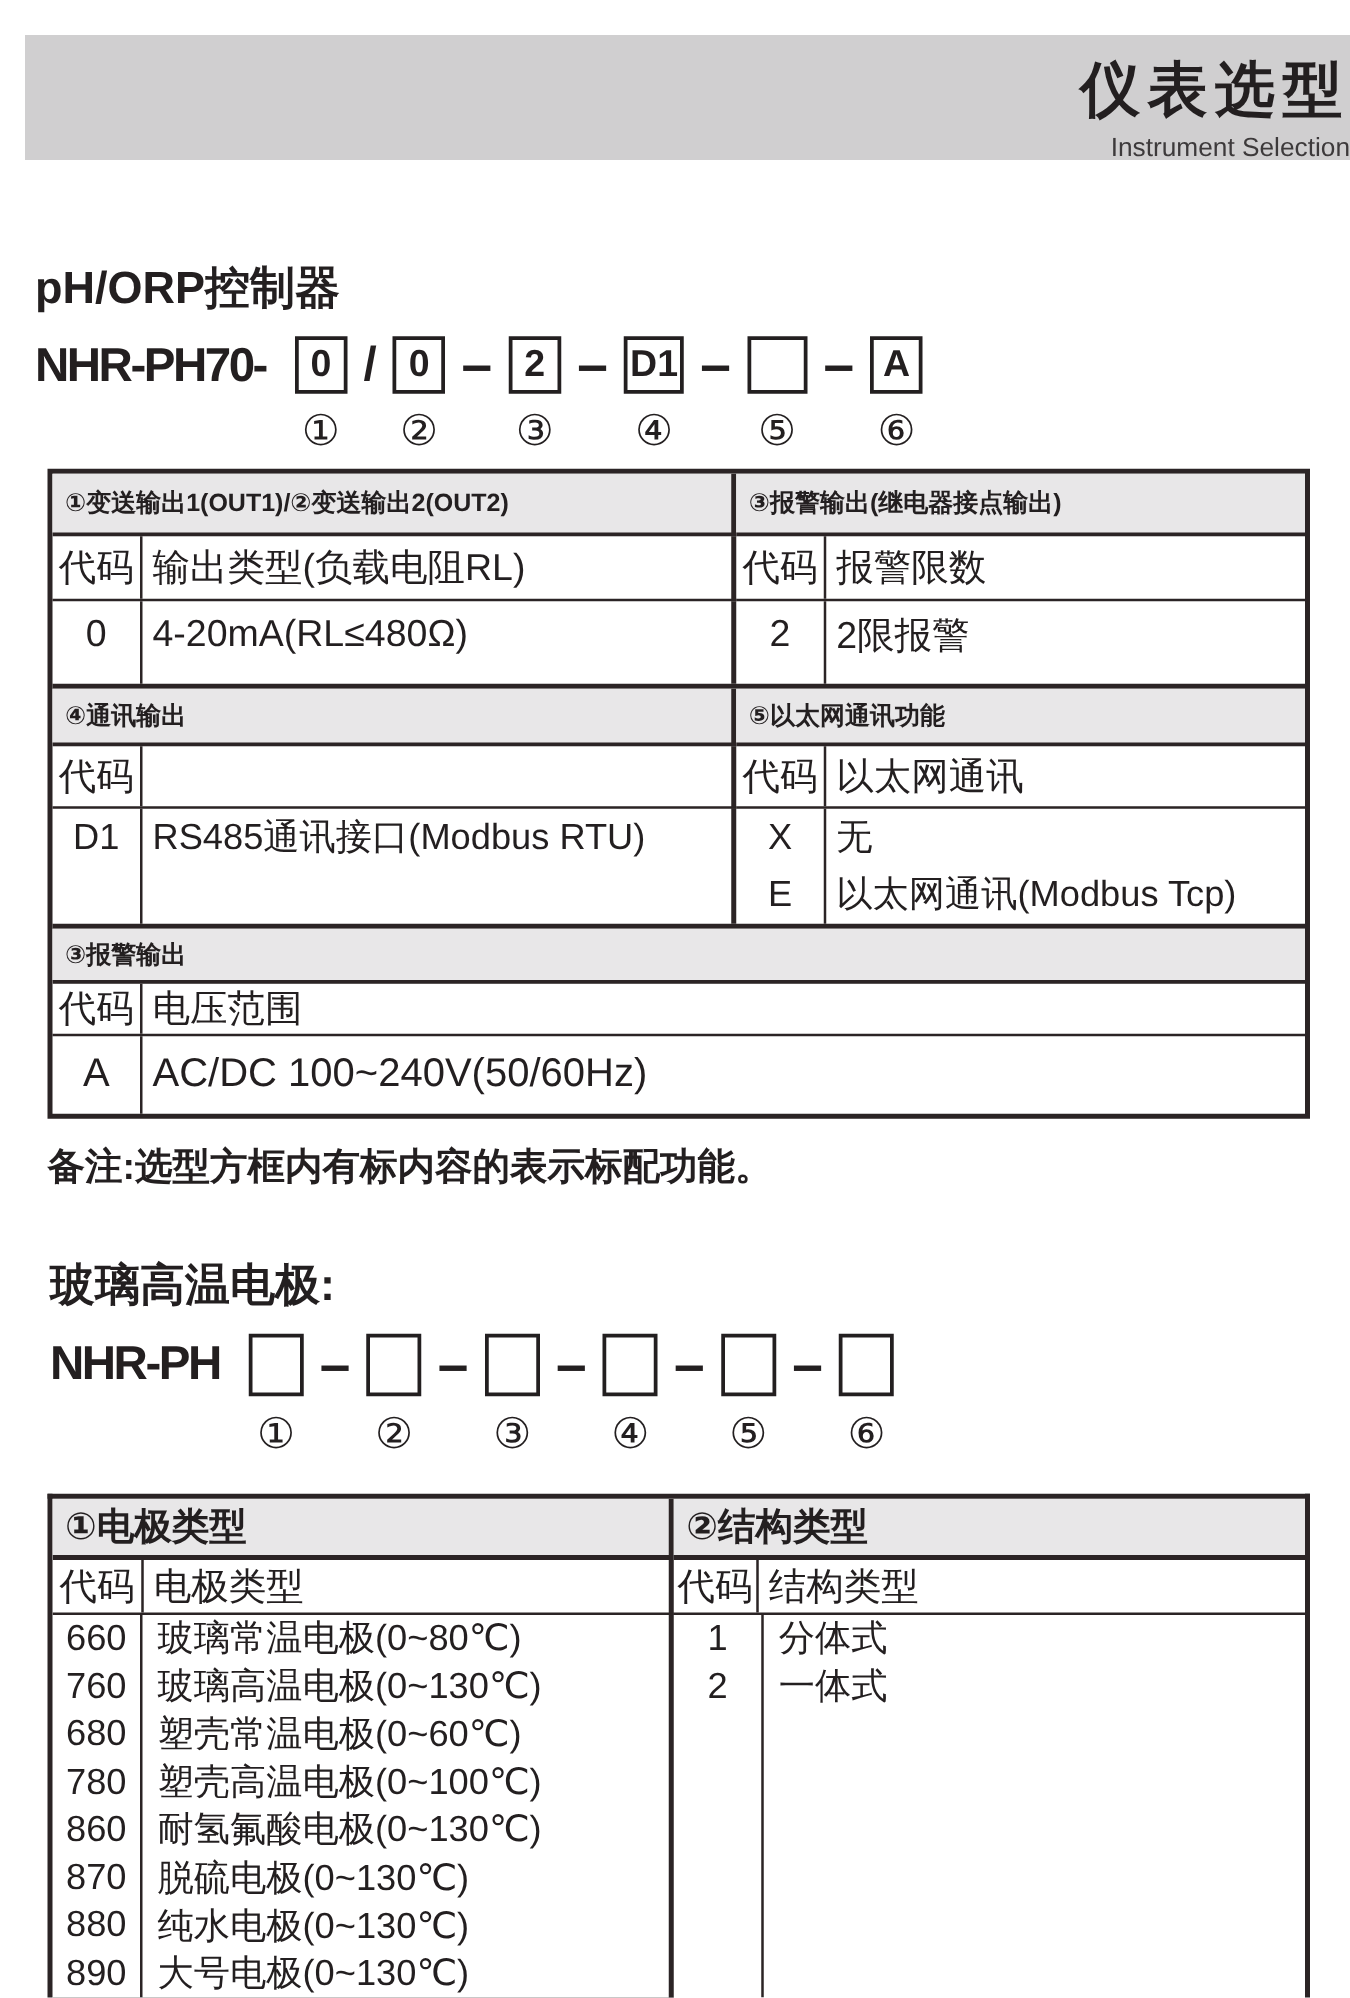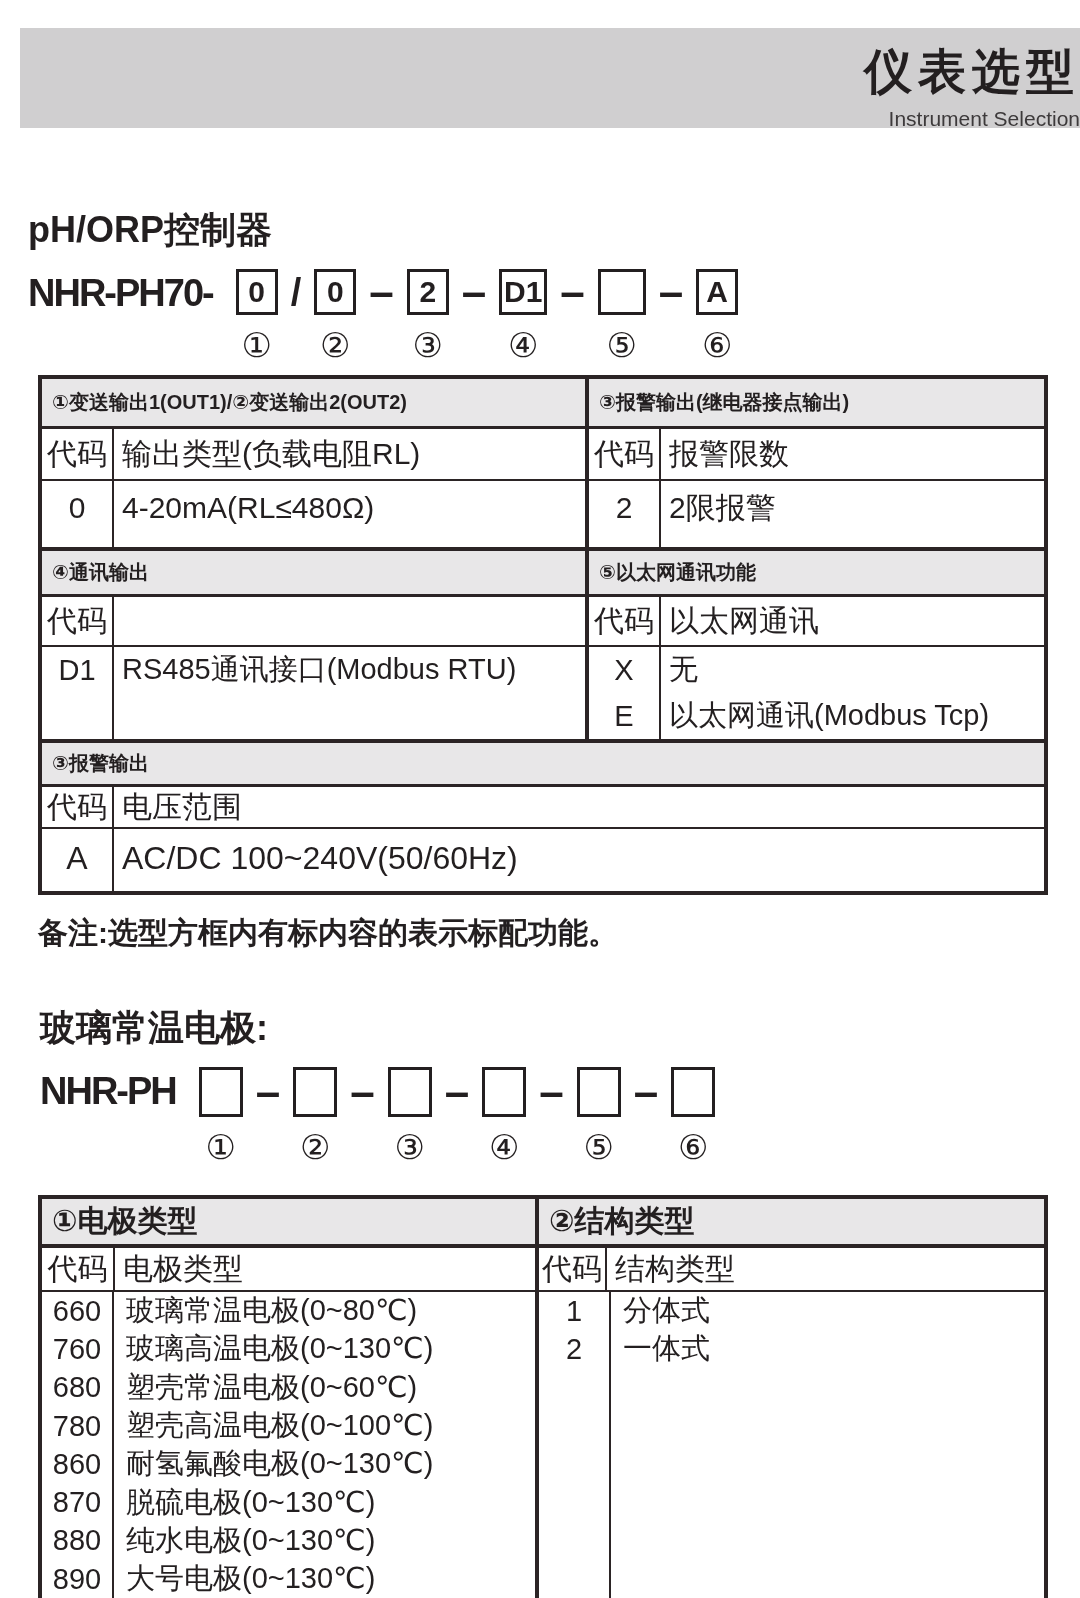--- a/index.html
+++ b/index.html
@@ -207,21 +207,21 @@
         </div>
       <div class="vl">
           <div class="v-line">AC/DC 100~240V(50/60Hz)</div>
         </div>
     </div>
   </div>
 </div>
 
 <p class="note">备注:选型方框内有标内容的表示标配功能。</p>
 
-<h2 class="sec-heading bold" style="margin-top:50px;">玻璃常温电极:</h2>
+<h2 class="sec-heading bold" style="margin-top:50px;">玻璃高温电极:</h2>
 
 <div class="model-line electrode">
   <span class="model-prefix">NHR-PH</span>
   <div class="slot">
     <span class="code-box"></span>
     <span class="slot-num">①</span>
   </div>
   <span class="sep">–</span>
   <div class="slot">
     <span class="code-box"></span>

